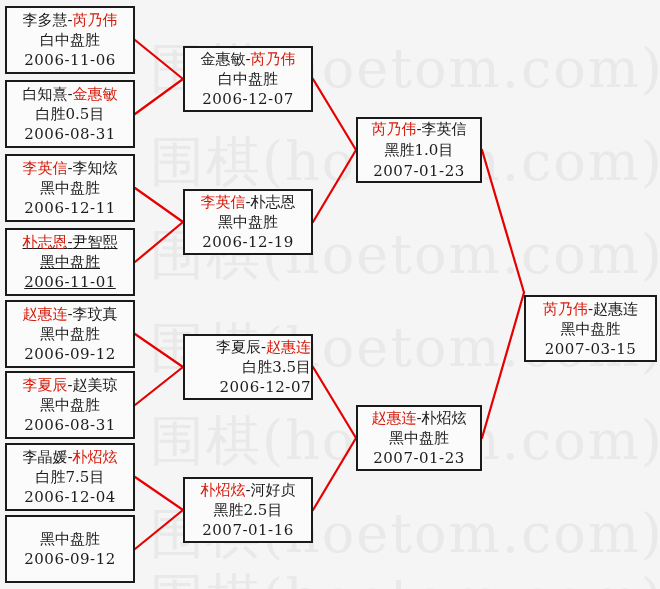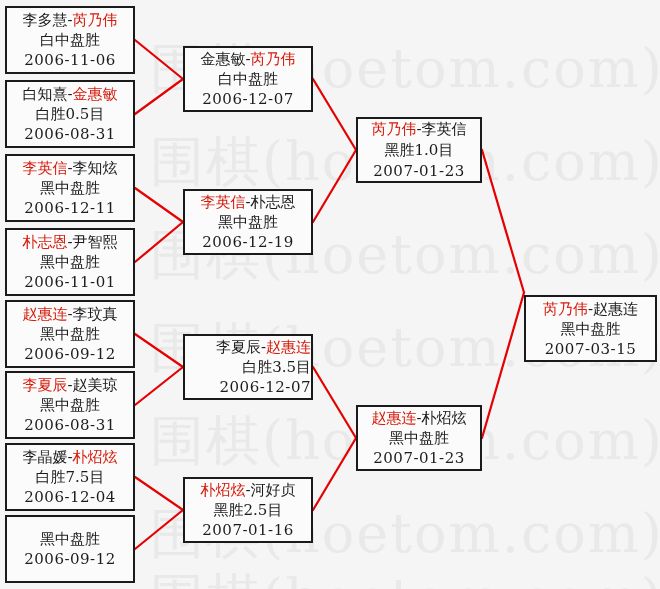--- a/index.html
+++ b/index.html
@@ -91,21 +91,21 @@
     <div class="match-box" style="left: 5px; top: 80px; width: 130px; height: 68px;">
       <div><span>白知熹</span><span>-</span><span class="winner">金惠敏</span></div>
       <div>白胜0.5目</div>
       <div class="date">2006-08-31</div>
     </div>
     <div class="match-box" style="left: 5px; top: 154px; width: 130px; height: 68px;">
       <div><span class="winner">李英信</span><span>-</span><span>李知炫</span></div>
       <div>黑中盘胜</div>
       <div class="date">2006-12-11</div>
     </div>
-    <div class="match-box" style="left: 5px; top: 228px; width: 130px; height: 68px;">
+    <div class="match-box" style="left: 5px; top: 228px; width: 130px; height: 68px; text-decoration: underline;">
       <div><span class="winner">朴志恩</span><span>-</span><span>尹智熙</span></div>
       <div>黑中盘胜</div>
       <div class="date">2006-11-01</div>
     </div>
     <div class="match-box" style="left: 5px; top: 300px; width: 130px; height: 68px;">
       <div><span class="winner">赵惠连</span><span>-</span><span>李玟真</span></div>
       <div>黑中盘胜</div>
       <div class="date">2006-09-12</div>
     </div>
     <div class="match-box" style="left: 5px; top: 371px; width: 130px; height: 68px;">

